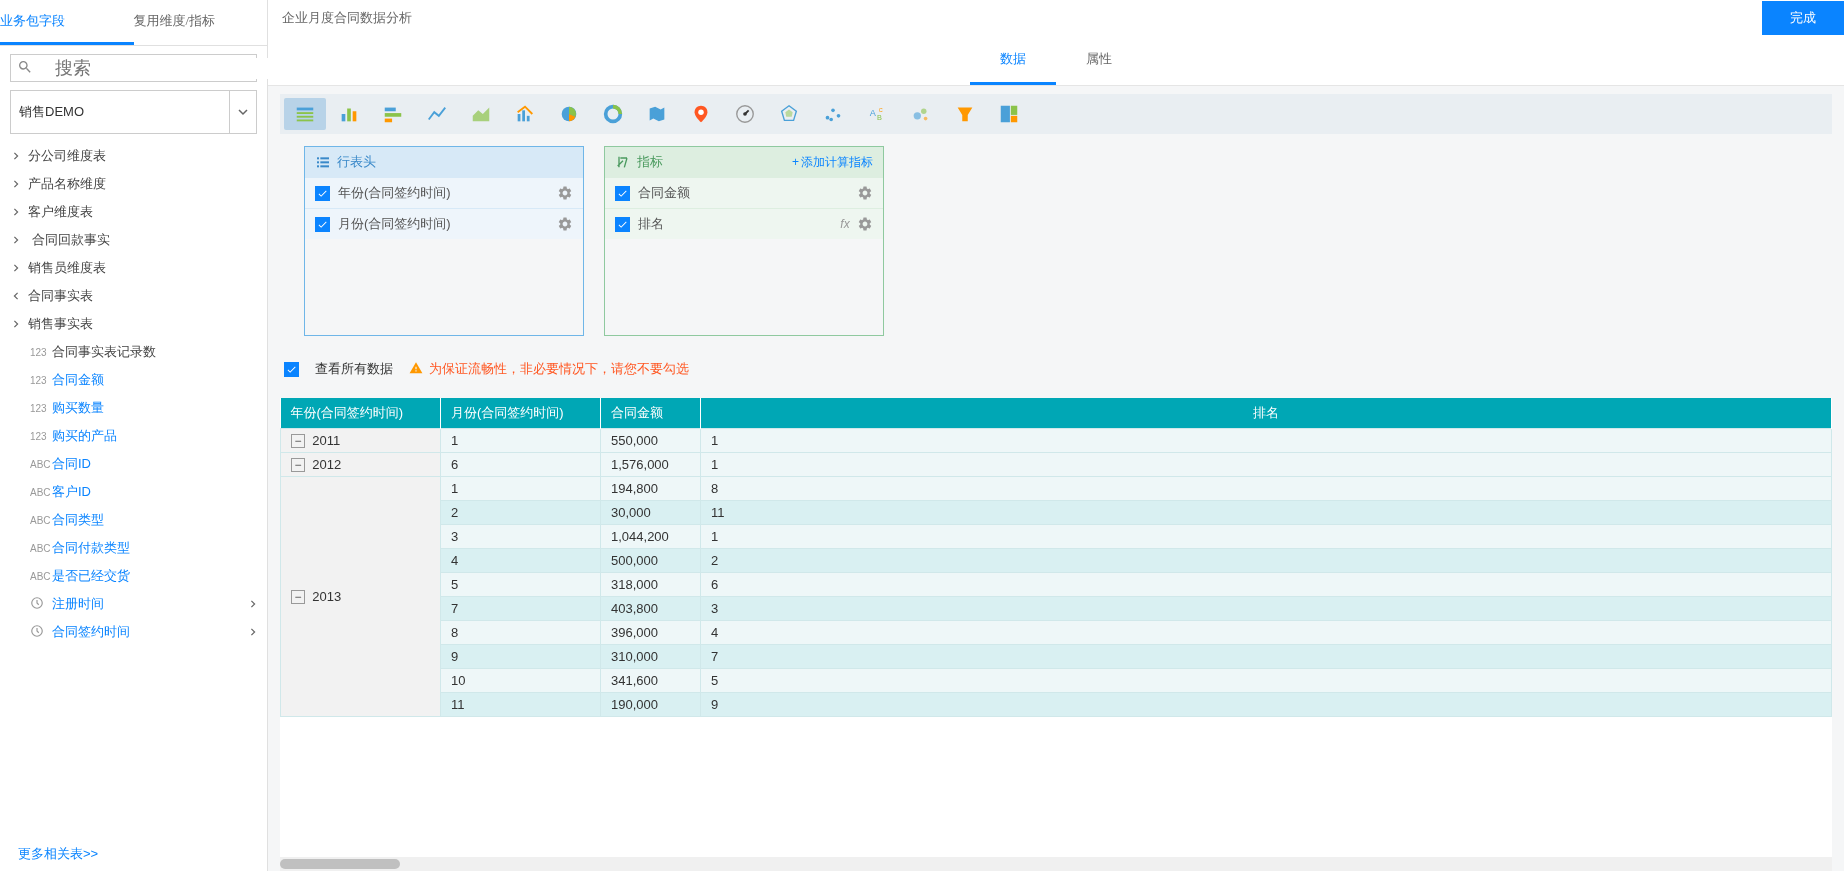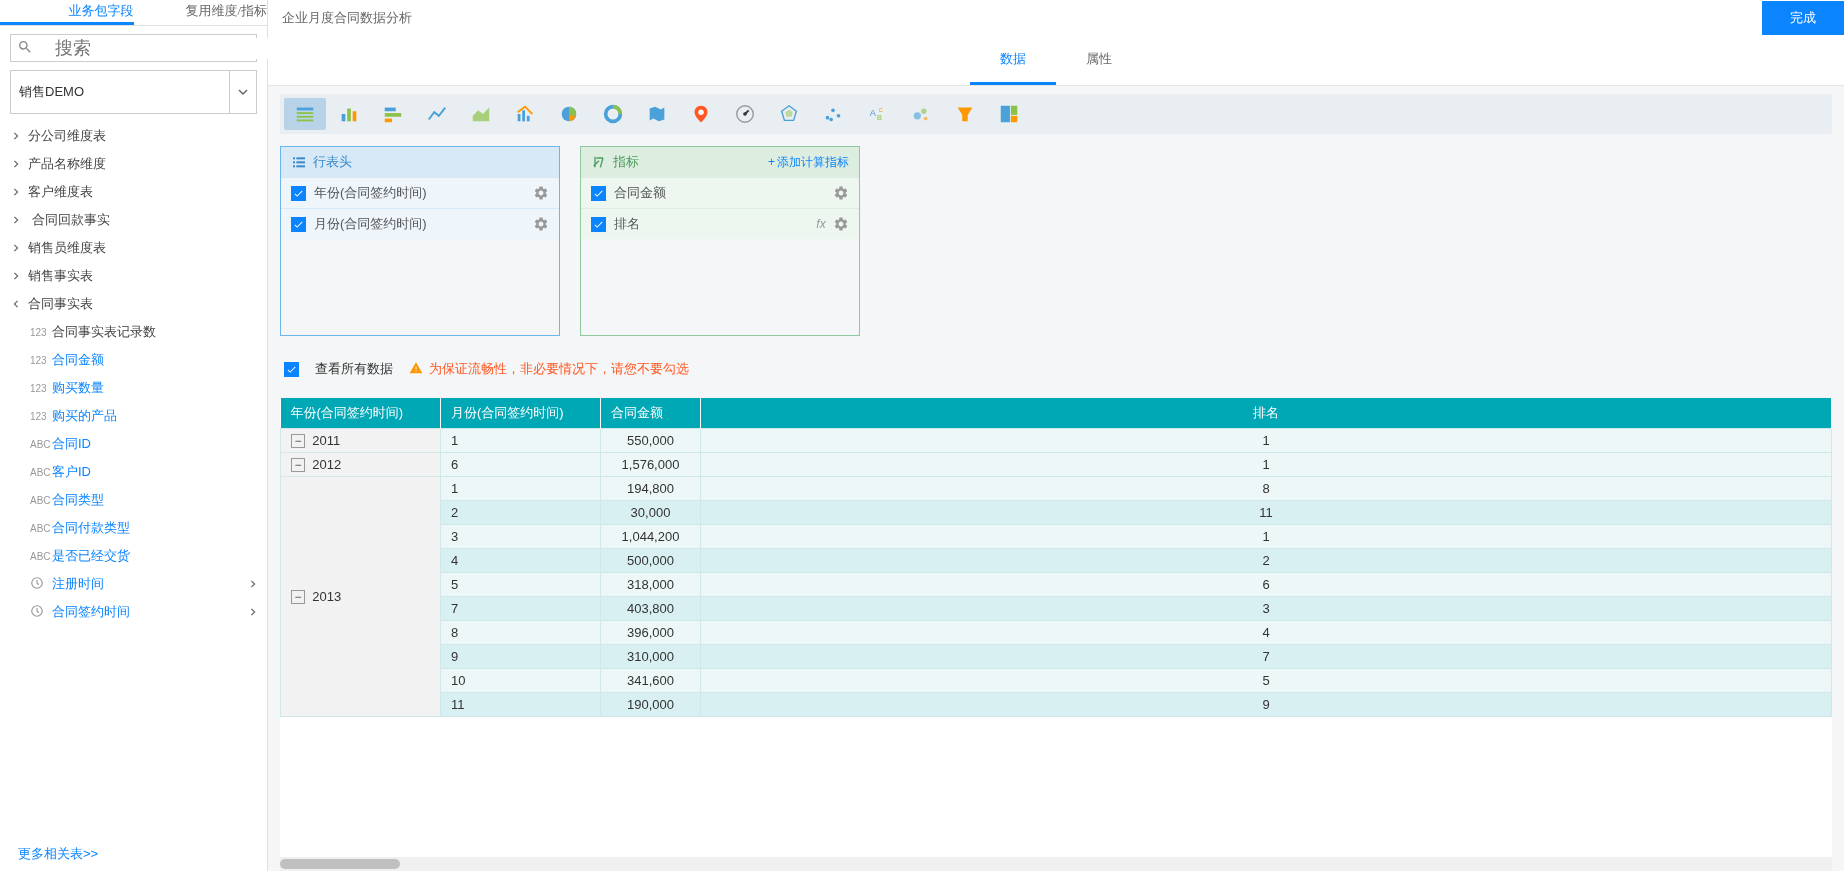--- a/index.html
+++ b/index.html
@@ -1,20 +1,20 @@
 <!DOCTYPE html>
 <html><head>
 <meta charset="utf-8">
 <style>
 * { box-sizing: border-box; margin: 0; padding: 0; }
 body { font-family: "Microsoft YaHei", Arial, sans-serif; font-size: 13px; color: #333; background: #fff; overflow: hidden; }
 .app { display: flex; height: 871px; width: 1844px; }
 .sidebar { width: 268px; border-right: 1px solid #e0e0e0; display: flex; flex-direction: column; }
 .tabs-left { display: flex; border-bottom: 1px solid #e0e0e0; }
-.tab-left { flex: 1; padding: 2px 0; text-align: right; cursor: pointer; color: #666; font-family: Liberation Serif, serif; }
+.tab-left { flex: 1; padding: 12px 0; text-align: left; cursor: pointer; color: #666; font-family: Liberation Serif, serif; }
 .tab-left.active { color: #0a84ff; border-bottom: 3px solid #0a84ff; }
 .search-wrap { padding: 8px 10px; }
 .search-box { display: flex; align-items: center; border: 1px solid #ccc; height: 28px; padding: 0 6px; }
 .search-box svg { width: 16px; height: 16px; fill: #888; }
 .search-box input { border: none; outline: none; flex: 1; margin-left: 22px; font-size: 18px; }
 .select-wrap { padding: 0 10px 8px; }
 .select-box { display: flex; align-items: center; justify-content: space-between; border: 1px solid #ccc; height: 44px; padding: 0 8px; cursor: pointer; }
 .select-box .arrow-wrap { border-left: 1px solid #ccc; padding-left: 8px; height: 100%; display: flex; align-items: center; }
 .tree { flex: 1; overflow: auto; }
 .tree-item { display: flex; align-items: center; padding: 5px 10px; cursor: pointer; color: #444; }
@@ -33,21 +33,21 @@
 .center-tabs { display: flex; justify-content: center; background: #fff; border-bottom: 1px solid #e5e5e5; }
 .ctab { padding: 14px 30px; cursor: pointer; color: #666; }
 .ctab.active { color: #0a84ff; border-bottom: 3px solid #0a84ff; }
 .toolbar { margin: 8px 12px 0; background: #e9eef2; display: flex; align-items: center; padding: 4px; gap: 2px; }
 .tool-btn { width: 42px; height: 32px; display: flex; align-items: center; justify-content: center; cursor: pointer; border-radius: 2px; }
 .tool-btn.active { background: #b8d3e8; }
 .tool-btn svg { width: 22px; height: 22px; }
 
 .config-row { display: flex; gap: 20px; margin: 12px; }
 .config-box { width: 280px; border: 1px solid; height: 190px; }
-.config-box.blue { border-color: #6fb6e8; }
+.config-box.blue { border-color: #6fb6e8; margin-left: 24px; }
 .config-box.green { border-color: #8fc99f; }
 .config-head { display: flex; align-items: center; padding: 6px 10px; font-weight: 500; }
 .config-box.blue .config-head { background: #d7e9f7; color: #3a89c9; }
 .config-box.green .config-head { background: #ddeee0; color: #4a9a5e; }
 .config-head .hicon { width: 16px; height: 16px; margin-right: 6px; }
 .config-head .add-link { margin-left: auto; color: #0a84ff; font-size: 12px; cursor: pointer; display: flex; align-items: center; gap: 2px; font-weight: normal; }
 .config-item { display: flex; align-items: center; padding: 6px 10px; }
 .config-box.blue .config-item { background: #eef5fb; border-top: 1px solid #d7e9f7; }
 .config-box.green .config-item { background: #eef6f0; border-top: 1px solid #ddeee0; }
 .chk { width: 15px; height: 15px; background: #0a84ff; display: inline-flex; align-items: center; justify-content: center; margin-right: 8px; }
@@ -61,21 +61,21 @@
 .view-all .warn { color: #ff5722; font-size: 13px; margin-left: 8px; display: flex; align-items: center; gap: 6px; }
 
 .table-wrap { margin: 8px 12px 0; flex: 1; overflow: auto; background: #fff; }
 table { border-collapse: collapse; width: 100%; table-layout: fixed; }
 th { background: #00a7b5; color: #fff; padding: 6px 10px; text-align: left; font-weight: normal; border-right: 1px solid #fff; }
 th.rank-th { text-align: center; }
 td { padding: 4px 10px; border: 1px solid #d0e8ea; }
 tr.odd td { background: #eef7f8; }
 tr.even td { background: #d9f0f2; }
 td.year-cell { background: #f2f2f2 !important; }
-td.num { text-align: center; padding-left: 10px; }
+td.num { text-align: left; padding-left: 10px; }
 .minus-box { display: inline-flex; width: 14px; height: 14px; border: 1px solid #999; align-items: center; justify-content: center; font-size: 12px; line-height: 1; color: #555; cursor: pointer; }
 .hscroll { height: 14px; background: #f0f0f0; margin: 0 12px; position: relative; }
 .hscroll-thumb { position: absolute; left: 0; top: 2px; height: 10px; width: 120px; background: #c0c0c0; border-radius: 5px; }
 </style>
 </head>
 <body>
 
 <div class="app">
 
   <div class="sidebar">
@@ -135,35 +135,35 @@
           <span style="margin-left:10px">合同回款事实</span>
         </div>
         <div class="tree-item ">
           <span class="caret">
             <svg width="8" height="8" viewBox="0 0 10 10">
               <path d="M3 1 L7 5 L3 9" fill="none" stroke="#666" stroke-width="1.5"></path>
             </svg>
           </span>
           <span style="margin-left:6px">销售员维度表</span>
         </div>
+        <div class="tree-item expanded">
+          <span class="caret">
+            <svg width="8" height="8" viewBox="0 0 10 10">
+              <path d="M1 3 L5 7 L9 3" fill="none" stroke="#666" stroke-width="1.5"></path>
+            </svg>
+          </span>
+          <span style="margin-left:6px">合同事实表</span>
+        </div>
         <div class="tree-item ">
           <span class="caret">
             <svg width="8" height="8" viewBox="0 0 10 10">
               <path d="M3 1 L7 5 L3 9" fill="none" stroke="#666" stroke-width="1.5"></path>
             </svg>
           </span>
           <span style="margin-left:6px">销售事实表</span>
-        </div>
-        <div class="tree-item expanded">
-          <span class="caret">
-            <svg width="8" height="8" viewBox="0 0 10 10">
-              <path d="M1 3 L5 7 L9 3" fill="none" stroke="#666" stroke-width="1.5"></path>
-            </svg>
-          </span>
-          <span style="margin-left:6px">合同事实表</span>
         </div>
         <div class="tree-child dark">
           <span class="type-tag">123</span>
           <span>合同事实表记录数</span>
         </div>
         <div class="tree-child ">
           <span class="type-tag">123</span>
           <span>合同金额</span>
         </div>
         <div class="tree-child ">

